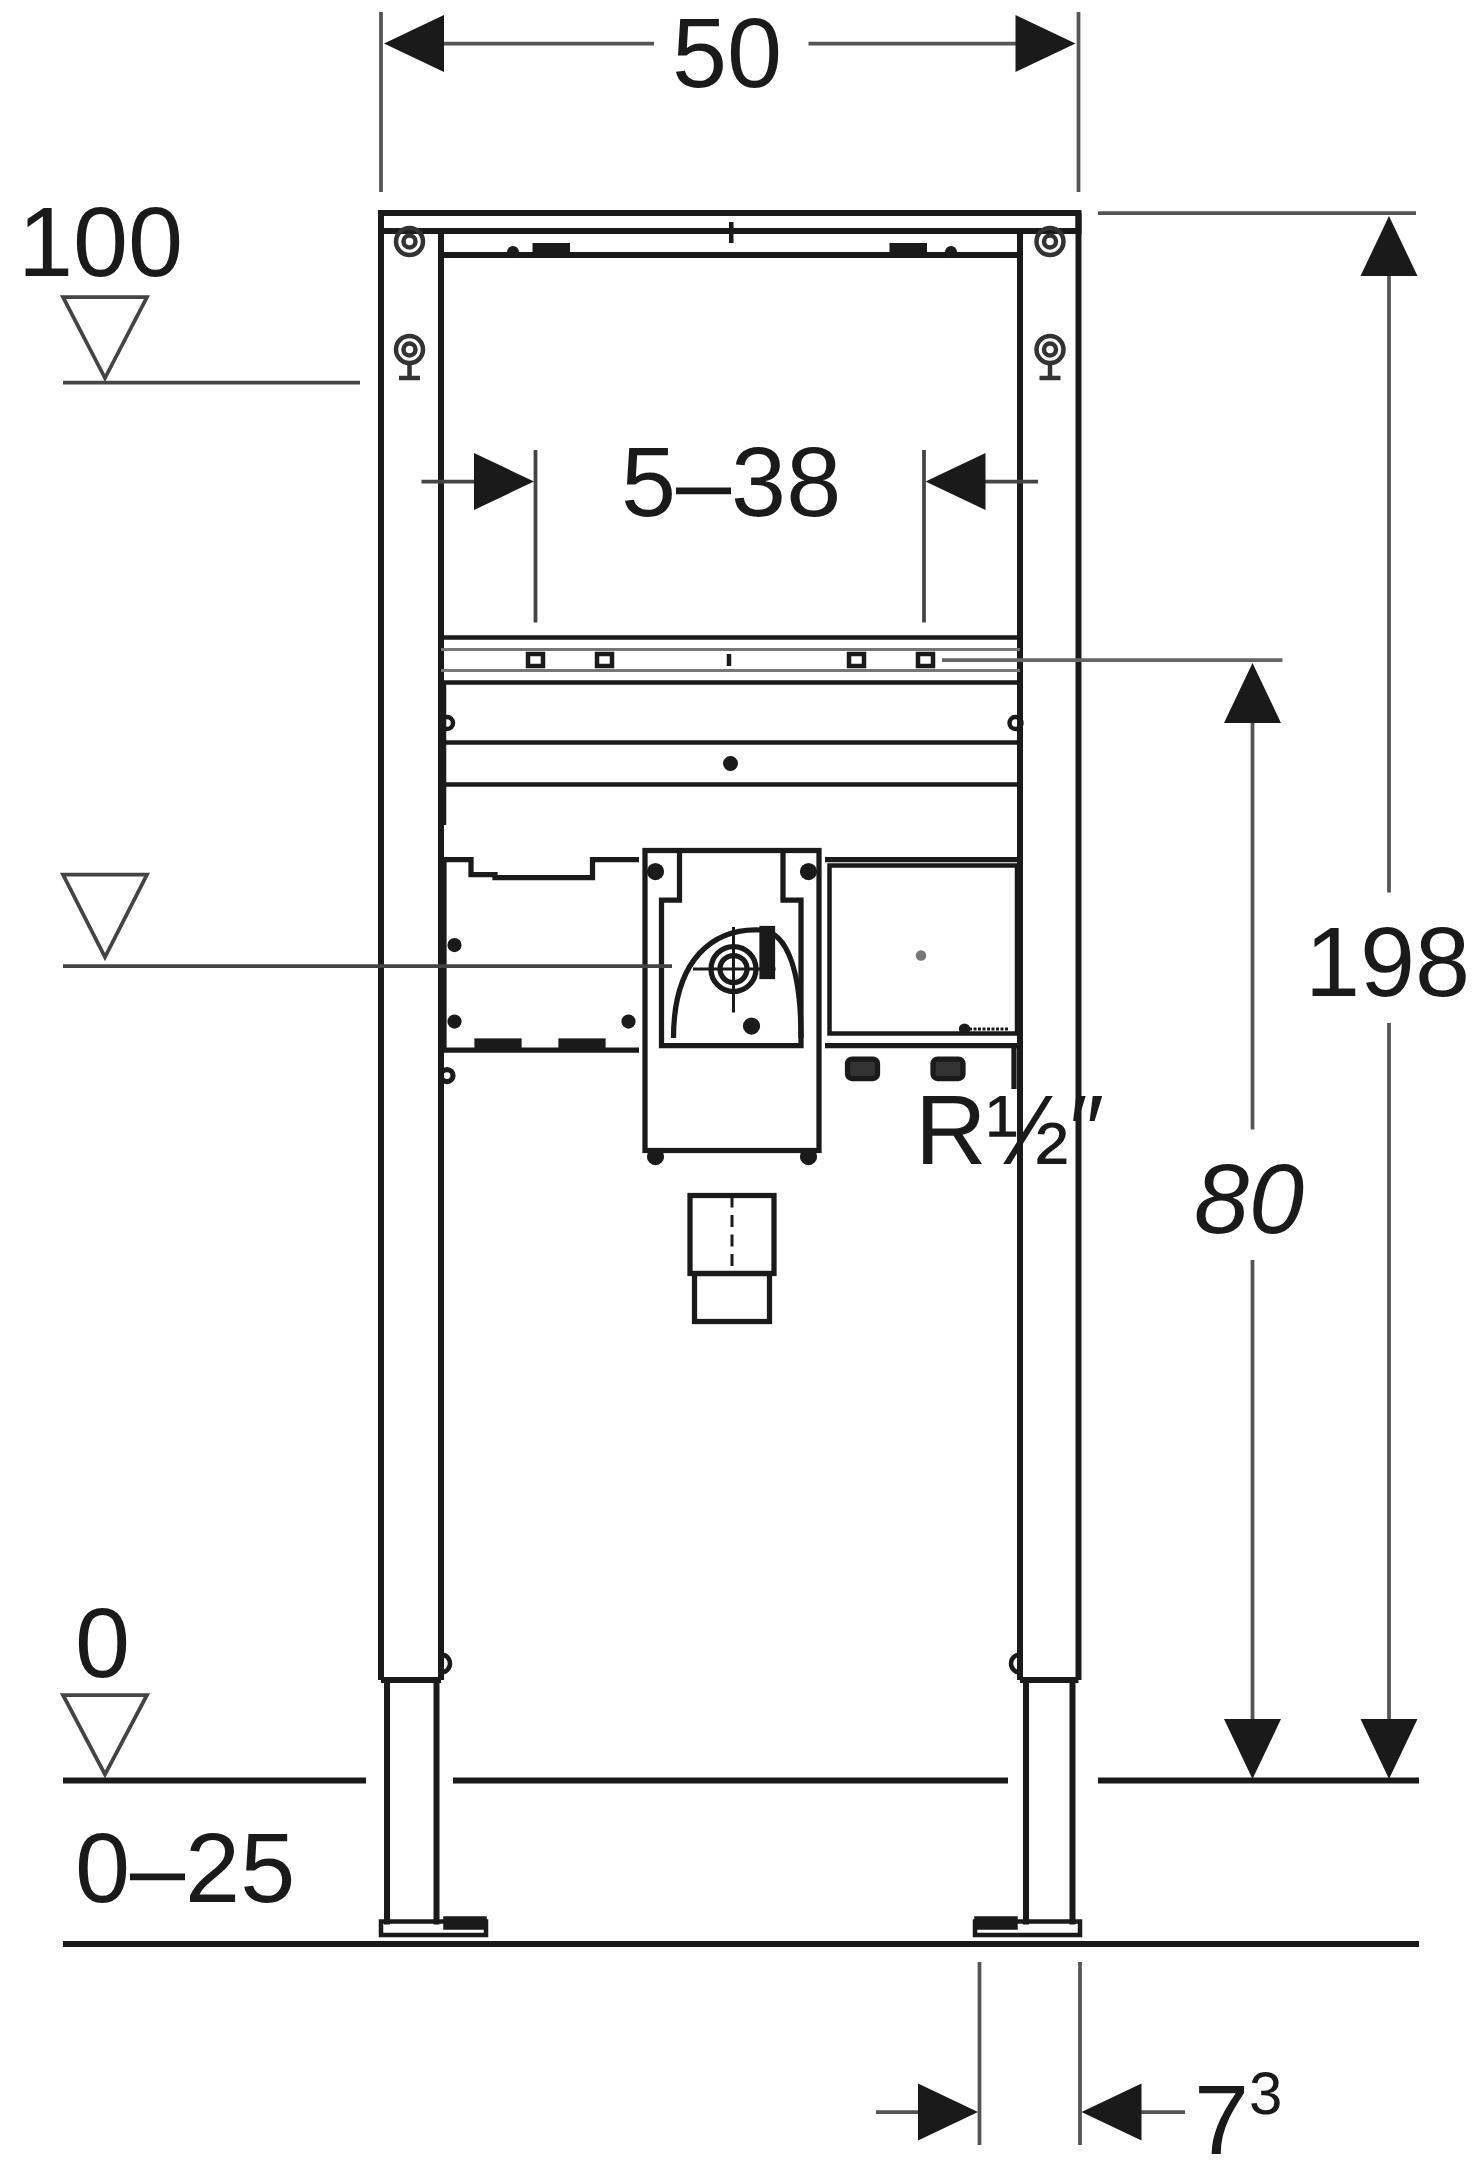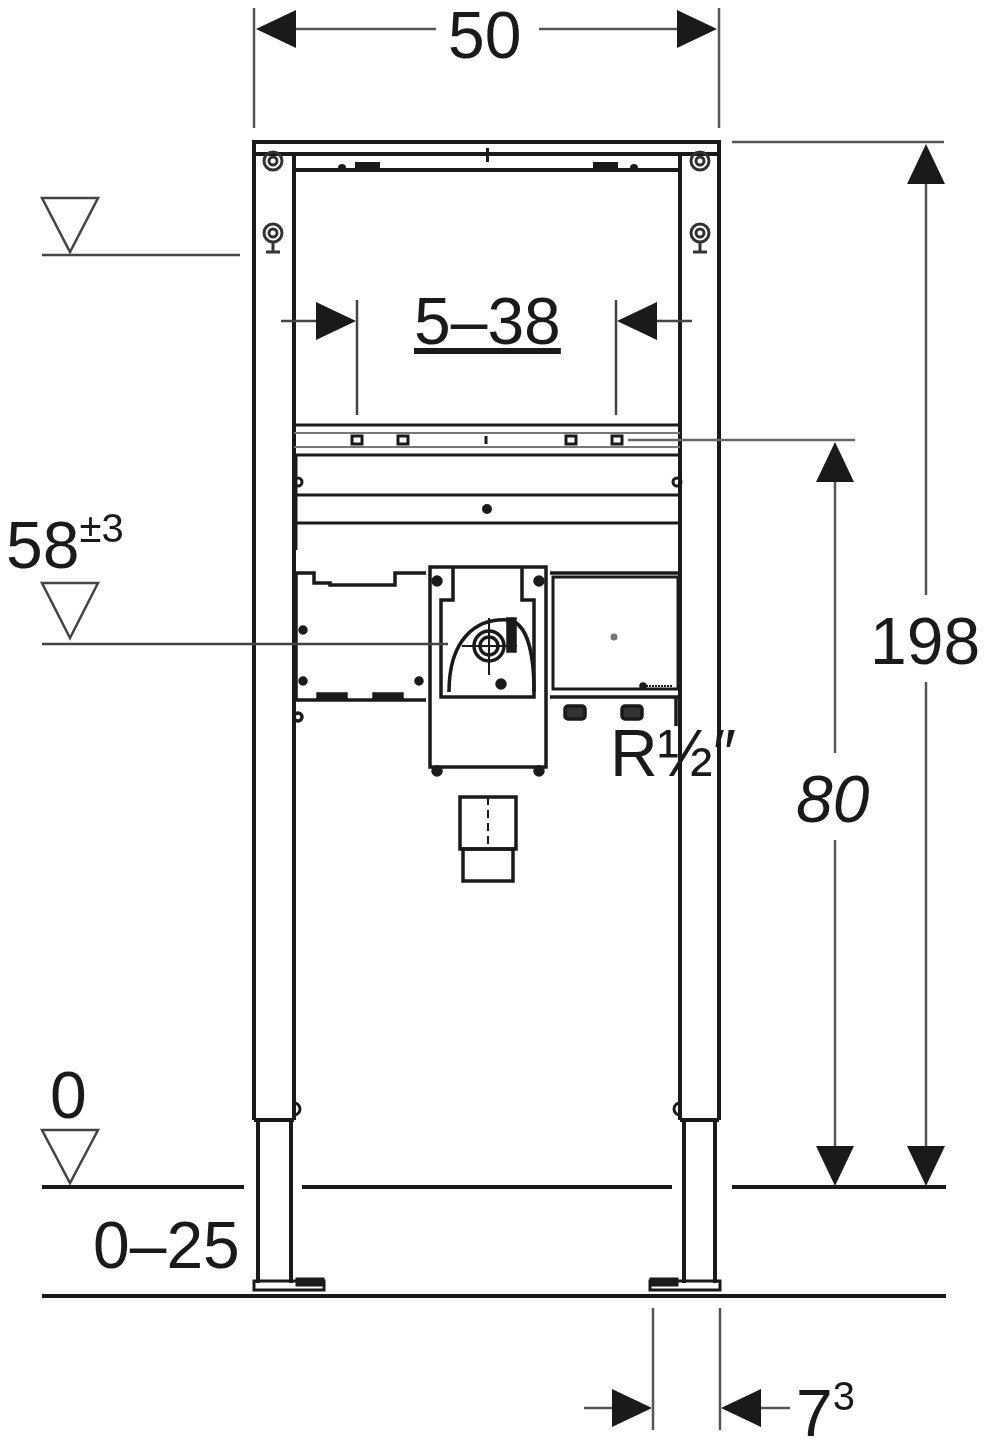--- a/index.html
+++ b/index.html
@@ -200,33 +200,31 @@
       <line x1="720" y1="1308" x2="720" y2="1430"></line>
       <line x1="584" y1="1408" x2="614" y2="1408"></line>
       <line x1="760" y1="1408" x2="790" y2="1408"></line>
       <polygon points="652,1408 612,1389 612,1427" stroke="none"></polygon>
       <polygon points="721,1408 761,1389 761,1427" stroke="none"></polygon>
     </g>
   </svg>
 
   <div class="lbl big" style="left:448px; top:2px;">50</div>
 
-
-  <div class="lbl big" style="left:414px; top:288px;text-decoration:underline;">5–38</div>
-
-  <div class="lbl big" style="left:6px; top:512px;">
-    <span>58</span><span class="sup">±3</span>
-  </div>
+  <div class="lbl big" style="left:12px; top:128px;">100</div>
+
+  <div class="lbl big" style="left:414px; top:288px;">5–38</div>
+
 
   <div class="lbl big" style="left:870px; top:608px;">198</div>
 
   <div class="lbl r-frac" style="left:562px; top:720px;margin-left:48px;">R½″</div>
 
   <div class="lbl big" style="left:796px; top:766px;font-style:italic;">80</div>
 
   <div class="lbl big" style="left:50px; top:1062px;">0</div>
 
-  <div class="lbl big" style="left:50px; top:1212px;margin-left:43px;">0–25</div>
+  <div class="lbl big" style="left:50px; top:1212px;">0–25</div>
 
   <div class="lbl big" style="left:796px; top:1380px;">
     <span>7</span><span class="sup">3</span>
   </div>
 </div>
 
 </body></html>

